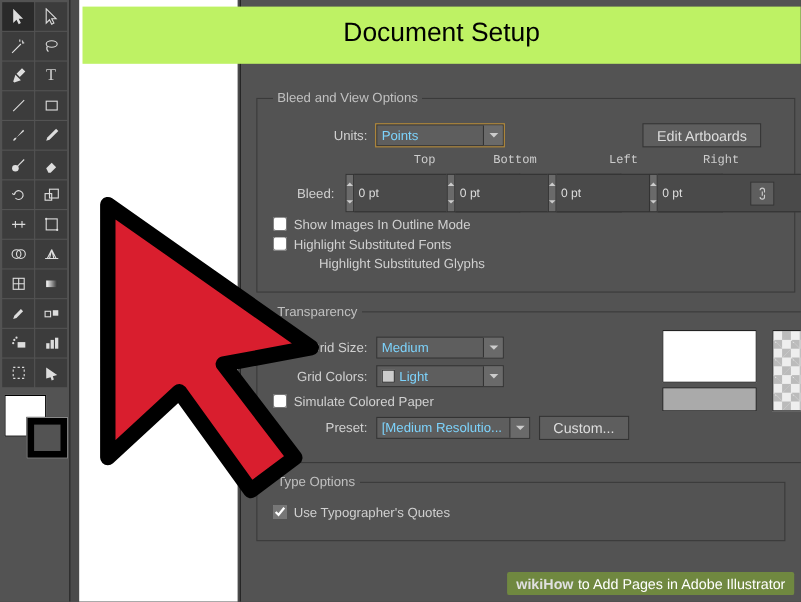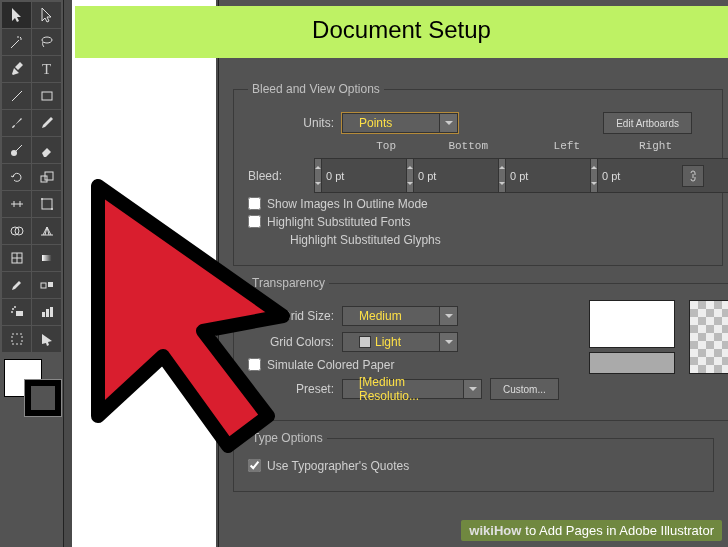--- a/index.html
+++ b/index.html
@@ -48,34 +48,34 @@
 }
 fieldset.first { margin-top: 82px; }
 legend { padding: 0 4px; color: #c0c0c0; font-size: 12px; }
 
 .row { display: flex; align-items: center; gap: 8px; margin: 6px 16px; }
 .row label { min-width: 70px; text-align: right; }
 
 .dropdown {
   display: inline-flex; align-items: center;
   background: #5e5e5e; border: 1px solid #333; height: 20px;
-  min-width: 116px; padding: 0 16px; color: #fde047;
+  min-width: 116px; padding: 0 4px; color: #7dd3fc;
   position: relative; cursor: pointer;
 }
 .dropdown.outlined { outline: 1px solid #b58b3a; }
 .dropdown .caret {
   position: absolute; right: 0; top: 0; bottom: 0; width: 18px;
   background: #6a6a6a; border-left: 1px solid #333;
   display: flex; align-items: center; justify-content: center;
 }
 .dropdown .caret::after { content: ""; border: 4px solid transparent; border-top-color: #ccc; margin-top: 3px; }
 
 .btn {
   background: #5e5e5e; border: 1px solid #333; color: #ddd;
-  height: 22px; padding: 0 12px; cursor: pointer; font-size: 10px;
+  height: 22px; padding: 0 12px; cursor: pointer; font-size: 13px;
 }
 
 .bleed-grid {
   display: grid;
   grid-template-columns: 56px repeat(4, 82px) 26px;
   gap: 6px 10px; align-items: center;
 }
 .bleed-grid .hdr { text-align: right; color: #ccc; font-size: 11px; font-family: Liberation Mono, monospace; }
 .spinner {
   display: flex; height: 35px; width: 78px;
@@ -335,21 +335,21 @@
     </div>
 
     <div class="bleed-grid">
       <span></span>
       <span class="hdr">Top</span>
       <span class="hdr">Bottom</span>
       <span class="hdr">Left</span>
       <span class="hdr">Right</span>
       <span></span>
 
-      <label class="short" style="">Bleed:</label>
+      <label class="short" style="text-align:right">Bleed:</label>
       <div class="spinner">
           <div class="arrows">
             <span class="up"></span>
             <span class="dn"></span>
           </div>
           <input value="0 pt" style="">
         </div>
       <div class="spinner">
           <div class="arrows">
             <span class="up"></span>

